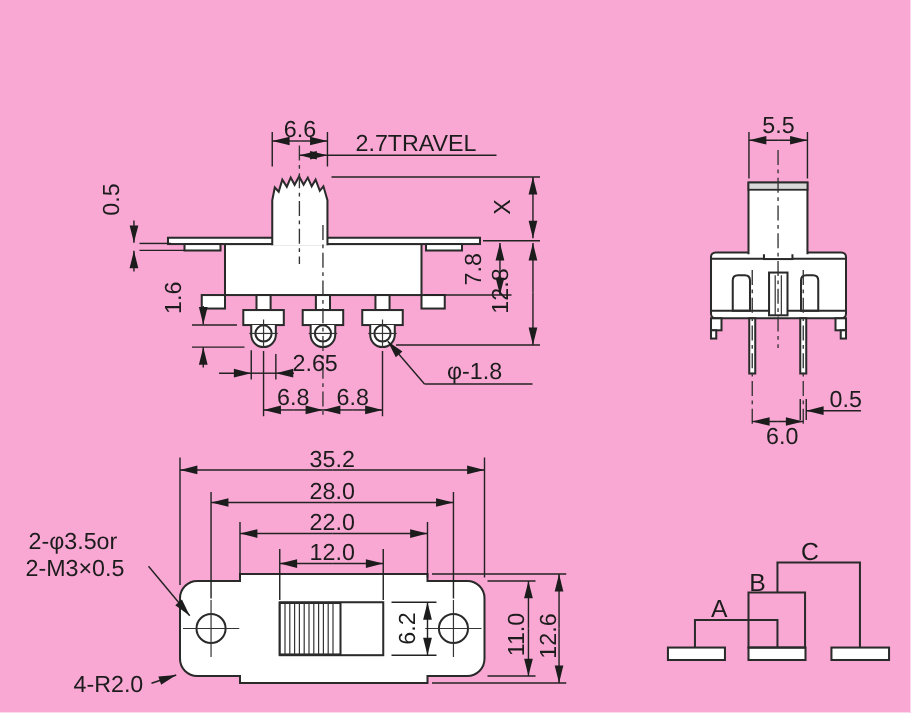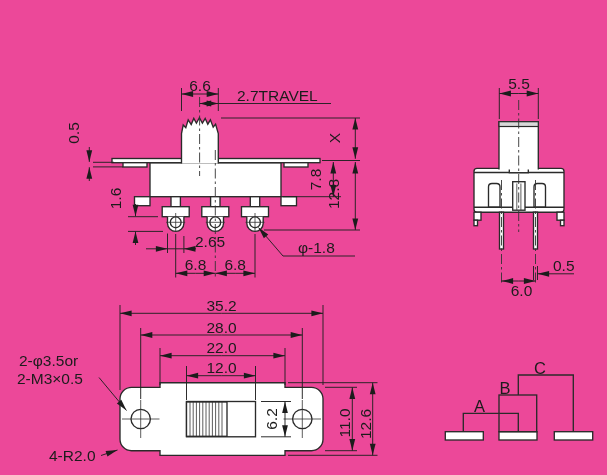--- a/index.html
+++ b/index.html
@@ -1,16 +1,16 @@
 <!DOCTYPE html>
 <html><head>
 <meta charset="utf-8">
 <style>
   html,body{margin:0;padding:0;background:#ffffff;}
-  .stage{width:607px;height:475px;position:relative;background:#ec4899;overflow:hidden;}
+  .stage{width:607px;height:475px;position:relative;background:#f9a8d4;overflow:hidden;}
   svg{display:block;}
   text{fill:#1c1c1c;font-family:"Liberation Sans","DejaVu Sans",sans-serif;}
   .d{font-size:15.5px;}
   .s{font-size:16.5px;}
   .geo{stroke:#2a2a2a;stroke-width:1.35;fill:none;stroke-linejoin:miter;}
   .geow{stroke:#2a2a2a;stroke-width:1.35;fill:#ffffff;stroke-linejoin:miter;}
   .dim{stroke:#222;stroke-width:0.95;fill:none;}
   .thin{stroke:#333;stroke-width:0.8;fill:none;}
   .cl{stroke:#333;stroke-width:0.9;fill:none;stroke-dasharray:10 3 2.5 3;}
   .hatchline{stroke:#2a2a2a;stroke-width:0.8;}

